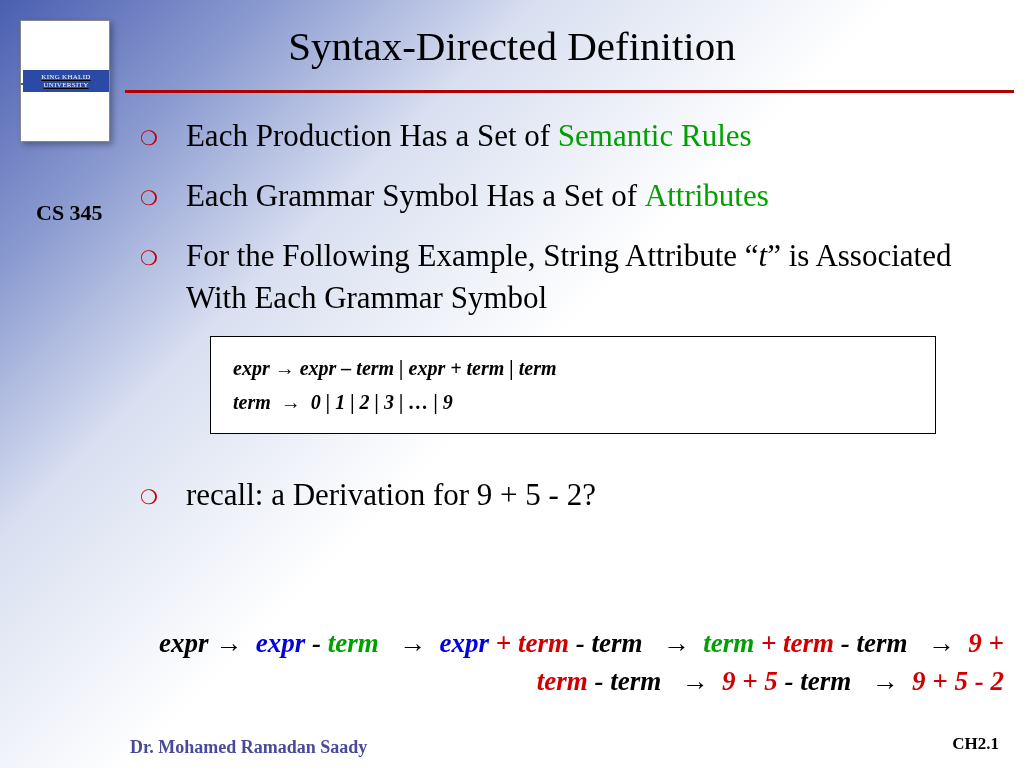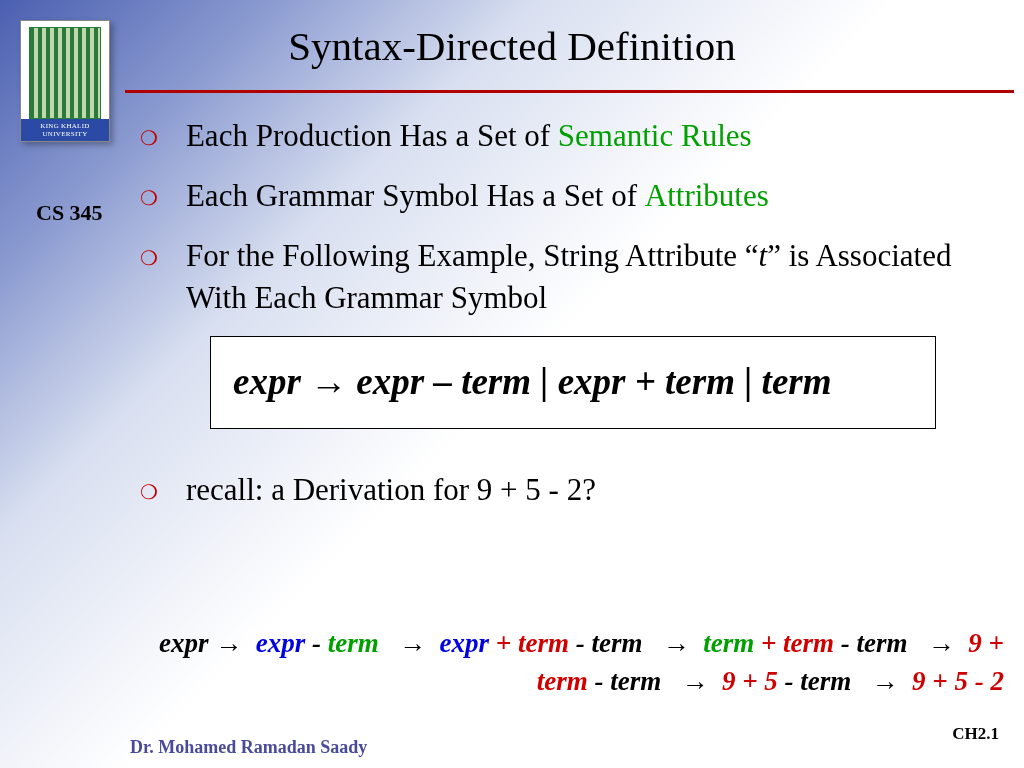--- a/index.html
+++ b/index.html
@@ -20,25 +20,25 @@
   .logo {
     position: absolute;
     top: 20px;
     left: 20px;
     width: 88px;
     height: 120px;
     background: #ffffff;
     border: 1px solid #888;
     box-shadow: 3px 3px 6px rgba(0,0,0,0.3);
     display: flex;
-    flex-direction: column;
     align-items: center;
     justify-content: flex-end;
     font-size: 6px;
     text-align: center;
+    text-decoration: underline;
   }
   .logo-art {
     flex: 1;
     width: 70px;
     margin: 6px auto 0;
     background:
       repeating-linear-gradient(90deg, #2a7a3a 0 4px, transparent 4px 8px),
       #c0d8b0;
     border: 1px solid #2a7a3a;
   }
@@ -100,21 +100,21 @@
   }
   .green { color: #00a000; font-family: Liberation Serif, serif; }
   .blue  { color: #0000e0; }
   .red   { color: #d00000; }
   .grammar-box {
     border: 1.5px solid #000;
     background: #fff;
     margin: 10px 0 40px 70px;
     padding: 14px 22px;
     width: 680px;
-    font-size: 37px;
+    font-size: 20px;
     font-style: italic;
     font-weight: bold;
     line-height: 1.7;
   }
   .arrow { font-style: normal; font-weight: bold; }
   .derivation {
     position: absolute;
     left: 125px;
     top: 625px;
     right: 20px;
@@ -127,21 +127,21 @@
   .footer-author {
     position: absolute;
     bottom: 10px;
     left: 130px;
     font-size: 18px;
     font-weight: bold;
     color: #4a4a9a;
   }
   .footer-page {
     position: absolute;
-    bottom: 24px;
+    bottom: 14px;
     right: 25px;
     font-size: 17px;
     font-weight: bold;
     color: #000;
   }
 </style>
 </head>
 <body>
 
 <div class="slide">
@@ -178,20 +178,25 @@
         <span>For the Following Example, String Attribute “</span><i>t</i><span>” is Associated With Each Grammar Symbol</span>
       </span>
     </div>
 
     <div class="grammar-box">
       <div>
         <span>expr</span>
         <span class="arrow">→</span>
         <span>expr – term | expr + term | term</span>
       </div>
+      <div>
+        <span>term</span>
+        &nbsp;<span class="arrow">→</span>&nbsp;
+        <span>0 | 1 | 2 | 3 | … | 9</span>
+      </div>
     </div>
 
     <div class="bullet-row" style="margin-top:10px;">
       <span class="bullet">❍</span>
       <span>recall: a Derivation for  9 + 5  -  2?</span>
     </div>
 
   </div>
 
   <div class="derivation">

